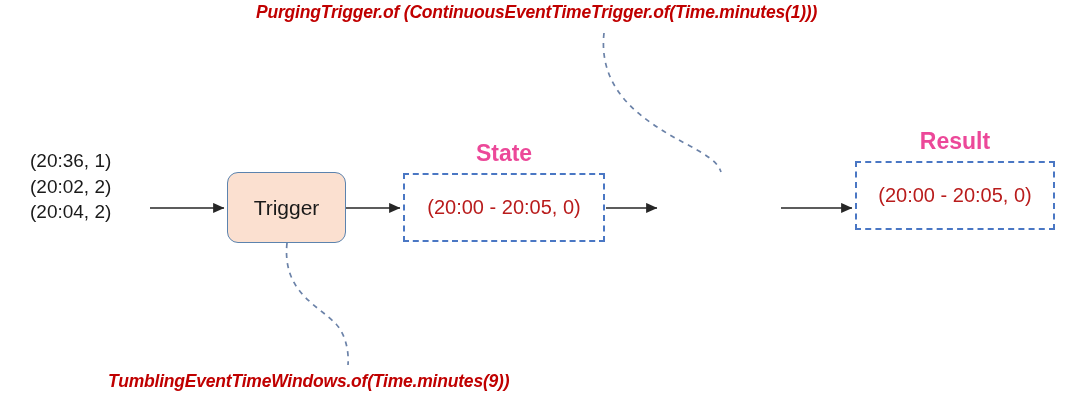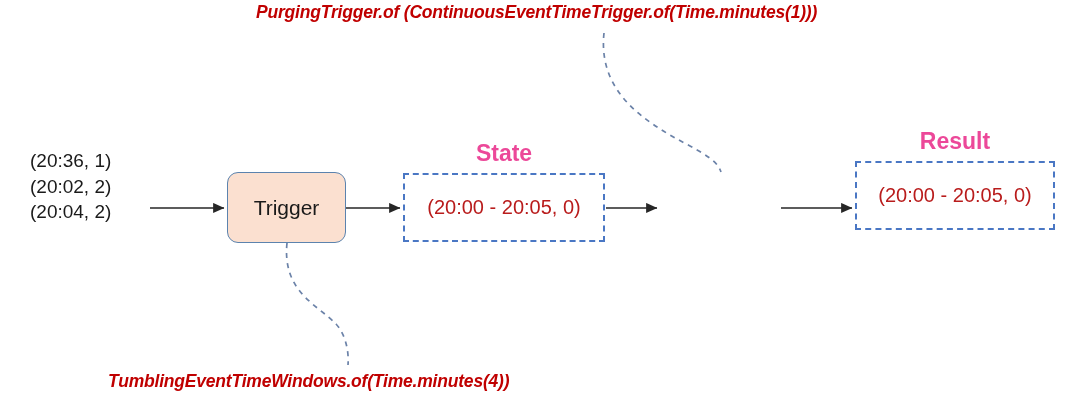--- a/index.html
+++ b/index.html
@@ -177,15 +177,15 @@
   </div>
 
 
   <div class="data-group" id="group-result">
     <div class="data-caption">Result</div>
     <div class="data-box">
       <span>(20:00 - 20:05, 0)</span>
     </div>
   </div>
 
-  <div class="annotation" id="annotation-window">TumblingEventTimeWindows.of(Time.minutes(4))</div>
+  <div class="annotation" id="annotation-window">TumblingEventTimeWindows.of(Time.minutes(9))</div>
 
 </div>
 
 </body></html>

